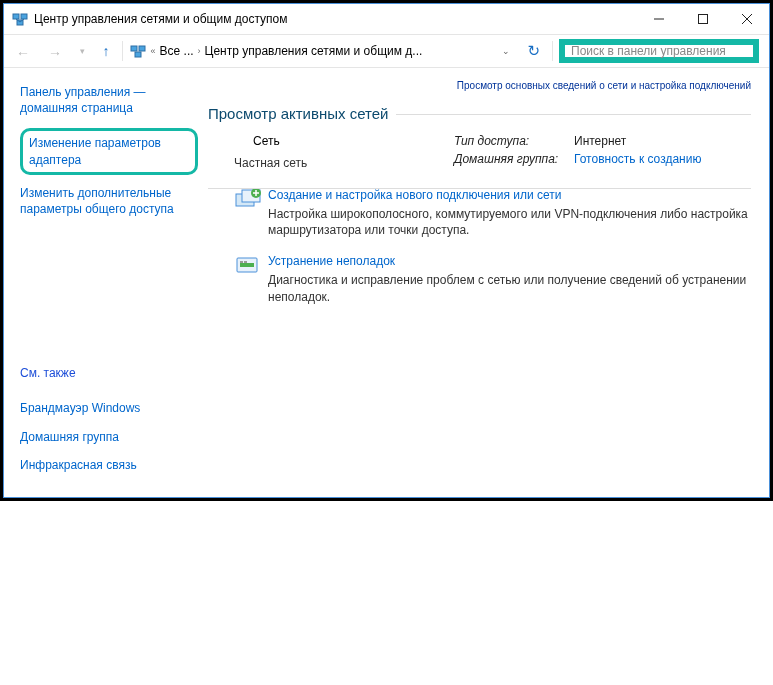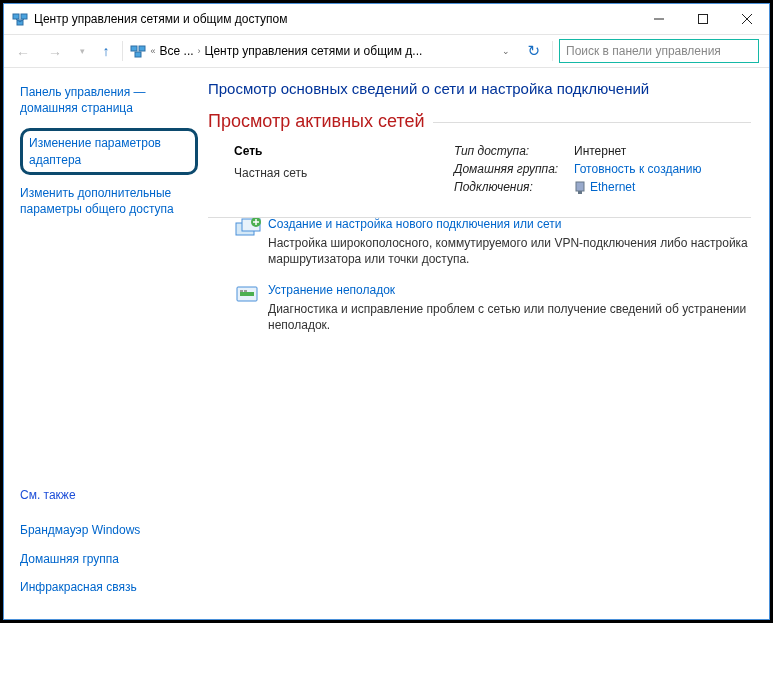--- a/index.html
+++ b/index.html
@@ -1,48 +1,48 @@
 <!DOCTYPE html>
 <html><head>
 <meta charset="utf-8">
 <style>
 * { box-sizing: border-box; margin: 0; padding: 0; font-family: "Segoe UI", Tahoma, sans-serif; }
 html, body { width: 773px; height: 685px; }
-.outer { width: 773px; height: 623px; background: #000; padding: 3px; }
+.outer { width: 773px; height: 501px; background: #000; padding: 3px; }
 .window { width: 100%; height: 100%; background: #fff; display: flex; flex-direction: column; border: 1px solid #4a90d9; }
 .titlebar { height: 30px; display: flex; align-items: center; padding: 0 0 0 8px; }
 .titlebar .appicon { width: 16px; height: 16px; margin-right: 6px; display: flex; align-items: center; justify-content: center; }
 .titlebar .title { font-size: 12px; flex: 1; }
 .winbtns { display: flex; }
 .winbtn { width: 44px; height: 30px; display: flex; align-items: center; justify-content: center; font-size: 12px; color: #222; }
 .toolbar { height: 34px; border-top: 1px solid #e5e5e5; border-bottom: 1px solid #e5e5e5; display: flex; align-items: center; padding: 0 6px; gap: 6px; }
 .navarrow { color: #bbb; font-size: 14px; padding: 0 6px; }
 .navarrow.blue { color: #1a6fc4; }
 .sep { width: 1px; height: 20px; background: #e5e5e5; }
 .crumb-icon { width: 18px; height: 18px; display: flex; align-items: center; justify-content: center; }
 .crumbs { flex: 1; display: flex; align-items: center; font-size: 12px; gap: 4px; overflow: hidden; }
 .crumbs .chev { font-size: 9px; color: #666; }
 .crumbs .seg { white-space: nowrap; }
 .dropdown-chev { font-size: 9px; color: #666; padding: 0 6px; }
 .refresh { color: #1a6fc4; font-size: 15px; padding: 0 6px; }
-.searchbox { width: 200px; height: 24px; border: 1px solid #14b8a6; display: flex; align-items: center; padding: 0 6px; font-size: 12px; color: #888; margin-right: 4px; }
+.searchbox { width: 200px; height: 24px; border: 6px solid #14b8a6; display: flex; align-items: center; padding: 0 6px; font-size: 12px; color: #888; margin-right: 4px; }
 .body { flex: 1; display: flex; overflow: hidden; }
 .sidebar { width: 200px; padding: 16px 6px 12px 16px; display: flex; flex-direction: column; font-size: 12px; }
 .sidebar a { color: #0066cc; text-decoration: none; display: block; margin-bottom: 12px; line-height: 1.35; }
-.highlighted { border: 3px solid #0c4a6e; border-radius: 10px; padding: 4px 6px; display: inline-block; color: #0066cc; line-height: 1.35; margin-bottom: 10px; cursor: pointer; }
+.highlighted { border: 3px solid #14b8a6; border-radius: 10px; padding: 4px 6px; display: inline-block; color: #0066cc; line-height: 1.35; margin-bottom: 10px; cursor: pointer; }
 .spacer { flex: 1; }
 .seealso-hd { color: #1d4ed8; font-size: 12px; margin-bottom: 20px; }
 .content { flex: 1; padding: 12px 18px 0 4px; font-size: 12px; overflow: hidden; }
-h1.main { color: #003399; font-weight: 400; font-size: 15px; margin-bottom: 14px; }
-.fieldset-title { font-size: 18px; color: #b91c1c; position: relative; margin-bottom: 12px; }
+h1.main { color: #003399; font-weight: 400; font-size: 10px; margin-bottom: 14px; text-align: right; }
+.fieldset-title { font-size: 15px; color: #0c4a6e; position: relative; margin-bottom: 12px; }
 .fieldset-title .line { position: absolute; left: 0; right: 0; top: 50%; height: 1px; background: #ddd; }
 .fieldset-title span { background: #fff; position: relative; padding-right: 8px; }
 .netrow { display: flex; margin: 0 0 18px 26px; }
 .netleft { width: 220px; }
-.netleft .nm { font-weight: 700; font-size: 12px; }
+.netleft .nm { font-weight: 400; font-size: 12px; margin-left: 19px; }
 .netleft .tp { font-size: 12px; color: #333; margin-top: 8px; }
 .netright { flex: 1; }
 .kv { display: flex; font-size: 12px; margin-bottom: 4px; }
 .kv .k { width: 120px; color: #222; font-style: italic; }
 .kv .v { color: #222; }
 .kv .v a { color: #0066cc; text-decoration: none; }
 .eth-icon { display: inline-block; width: 12px; height: 14px; margin-right: 4px; vertical-align: middle; }
 .task { display: flex; margin: 0 0 16px 26px; }
 .task-icon { width: 34px; flex-shrink: 0; }
 .task-body .tlink { color: #0066cc; font-size: 12px; text-decoration: none; }
@@ -140,31 +140,20 @@
         </div>
         <div class="netright">
           <div class="kv">
             <div class="k">Тип доступа:</div>
             <div class="v">Интернет</div>
           </div>
           <div class="kv">
             <div class="k">Домашняя группа:</div>
             <div class="v"><a href="#">Готовность к созданию</a></div>
           </div>
-          <div class="kv">
-            <div class="k">Подключения:</div>
-            <div class="v">
-              <span class="eth-icon">
-                <svg width="12" height="14" viewBox="0 0 12 14">
-                      <rect x="2" y="1" width="8" height="9" fill="#9ac" stroke="#678"></rect>
-                      <rect x="4" y="10" width="4" height="3" fill="#678"></rect>
-                    </svg>
-              </span><a href="#">Ethernet</a>
-            </div>
-          </div>
         </div>
       </div>
 
       <div class="fieldset-title">
         <div class="line"></div>
       </div>
 
       <div class="task">
         <div class="task-icon">
           <svg width="28" height="24" viewBox="0 0 28 24">

